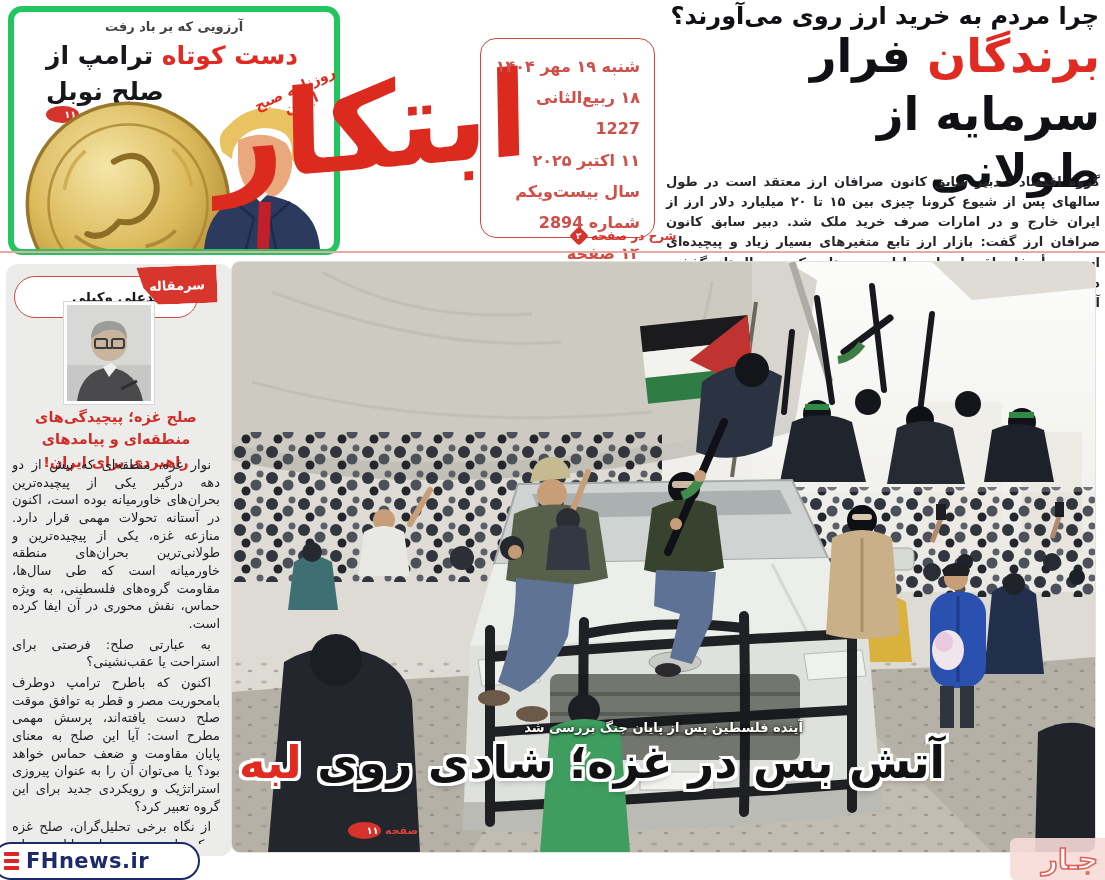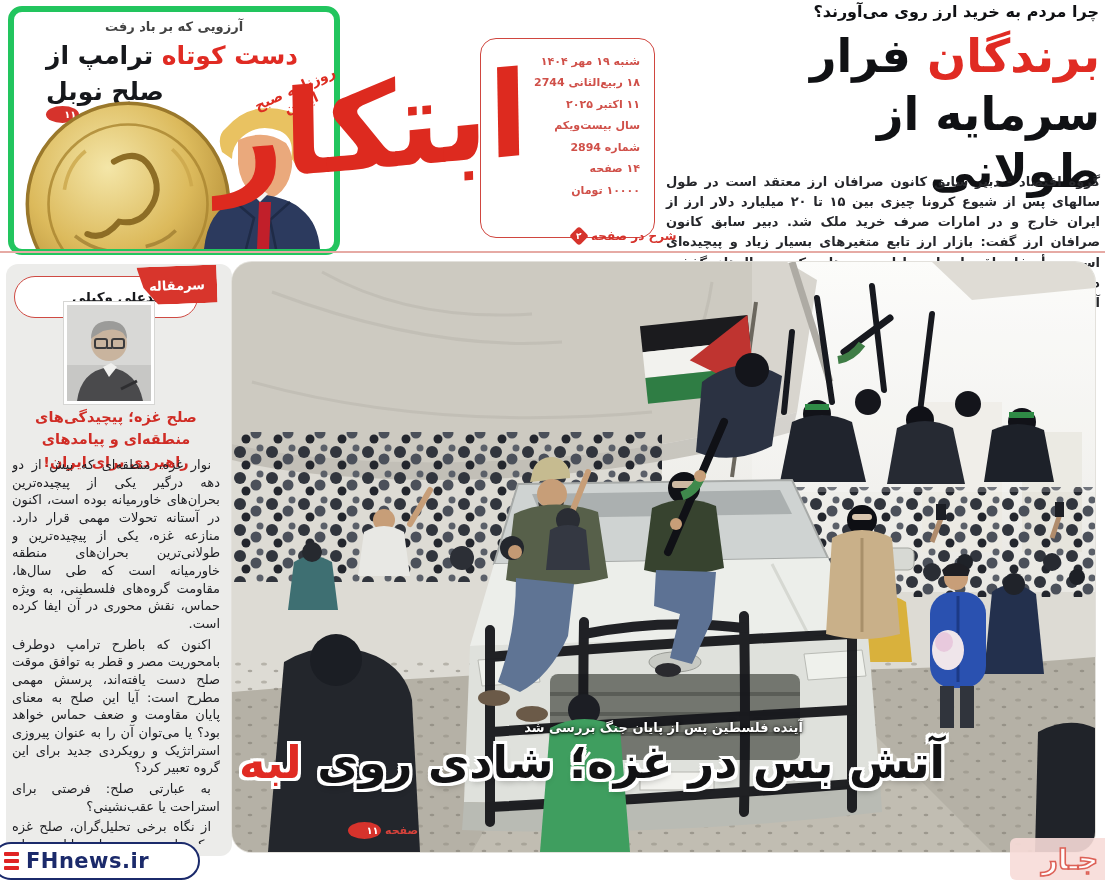--- a/index.html
+++ b/index.html
@@ -16,42 +16,42 @@
   .nobel-badge{left:auto;right:218px;top:94px;}
   .pnum{display:inline-flex;align-items:center;justify-content:center;width:17px;height:17px;border-radius:50%;background:#d6332c;color:#fff;font-size:10px;font-weight:700;padding-left:16px;}
   .medal-svg{left:8px;top:86px;width:212px;height:212px;}
   .trump-svg{left:auto;right:4px;top:86px;width:134px;height:151px;}
 
   
   .tagline{left:238px;top:80px;width:120px;text-align:center;color:#dd2d22;font-size:14px;font-weight:700;transform:rotate(-24deg);}
   .logo{left:238px;top:-4px;width:268px;height:262px;display:flex;align-items:center;justify-content:center;color:#dd2a1f;font-size:118px;font-weight:700;transform:rotate(-5deg) skewX(-4deg);white-space:nowrap;}
 
   
-  .lead-kicker{left:auto;right:6px;top:2px;width:430px;text-align:right;font-size:16px;font-weight:800;color:#101114;}
+  .lead-kicker{left:auto;right:6px;top:2px;width:430px;text-align:right;font-size:24px;font-weight:800;color:#101114;}
   .lead-title{left:640px;top:28px;width:460px;text-align:right;font-size:46px;line-height:1.25;font-weight:900;color:#101114;letter-spacing:-1px;}
   .date-panel{left:480px;top:38px;width:175px;height:200px;border:1.5px solid #d0463f;border-radius:16px;box-sizing:border-box;padding:12px 14px;}
-  .date-panel div{color:#d05049;font-size:11px;font-weight:700;line-height:1.95;text-align:right;}
+  .date-panel div{color:#d05049;font-size:16px;font-weight:700;line-height:1.95;text-align:right;}
   .lede{left:666px;top:172px;width:434px;font-size:13px;font-weight:700;color:#26272b;text-align:justify;line-height:1.55;}
   .lead-more{left:572px;top:229px;display:flex;align-items:center;gap:5px;font-size:12px;font-weight:800;color:#d6332c;}
   .diamond{display:inline-flex;align-items:center;justify-content:center;width:14px;height:14px;background:#d6332c;transform:rotate(45deg);border-radius:3px;}
   .diamond>span{transform:rotate(-45deg);color:#fff;font-size:9px;font-weight:700;}
 
   .top-rule{left:0;top:251px;width:1105px;height:2px;background:#e6aaa4;}
 
   
   .sidebar{left:6px;top:264px;width:226px;height:592px;background:#ececea;border-radius:12px;}
   .ribbon{left:14px;top:276px;width:184px;height:42px;background:#fff;border:1.5px solid #cf4a43;border-radius:21px;display:flex;align-items:center;justify-content:flex-start;padding-right:16px;box-sizing:border-box;font-size:13.5px;font-weight:800;color:#17181c;}
   .flag{left:137px;top:266px;width:80px;height:38px;background:#d8352c;clip-path:polygon(0 0,100% 0,100% 100%,26% 100%,8% 55%);display:flex;align-items:center;justify-content:center;color:#fff;font-size:13px;font-weight:700;transform:rotate(-2deg);}
   .author-photo{left:64px;top:302px;width:84px;height:96px;border:3px solid #fff;box-shadow:0 0 0 1px #d6d6d4;background:#dadad8;}
   .ed-title{left:10px;top:406px;width:212px;text-align:center;color:#d02c25;font-size:14.5px;font-weight:800;line-height:1.55;}
   .ed-body{left:12px;top:456px;width:208px;height:388px;overflow:hidden;}
   .ed-body p{margin:0 0 3px;font-size:13px;font-weight:500;color:#1e1f23;text-align:justify;line-height:1.36;text-indent:9px;}
 
   
-  .photo{left:232px;top:262px;width:863px;height:590px;border-radius:20px;overflow:hidden;background:#dcdad3;box-shadow:0 0 0 1px #e3e1dc;}
+  .photo{left:232px;top:262px;width:863px;height:590px;border-radius:8px;overflow:hidden;background:#dcdad3;box-shadow:0 0 0 1px #e3e1dc;}
   .photo svg{display:block;width:100%;height:100%;}
   .photo-overline{left:0;right:0;top:458px;text-align:center;color:#fff;font-size:13px;font-weight:700;text-shadow:0 0 4px rgba(0,0,0,.85),0 1px 2px rgba(0,0,0,.8);}
   .photo-title{left:20px;right:150px;top:474px;text-align:center;font-size:45px;font-weight:900;color:#121214;letter-spacing:-1px;white-space:nowrap;
     text-shadow:-3px -3px 0 #fff,3px -3px 0 #fff,-3px 3px 0 #fff,3px 3px 0 #fff,-3px 0 0 #fff,3px 0 0 #fff,0 -3px 0 #fff,0 3px 0 #fff,0 4px 6px rgba(0,0,0,.25);}
   .photo-title .red-t{text-shadow:-3px -3px 0 #fff,3px -3px 0 #fff,-3px 3px 0 #fff,3px 3px 0 #fff,-3px 0 0 #fff,3px 0 0 #fff,0 -3px 0 #fff,0 3px 0 #fff;}
   .photo-badge{left:116px;top:560px;}
 
   
   .fhnews{left:-8px;top:842px;width:208px;height:38px;background:#fff;border:2.5px solid #1b2a6b;border-radius:19px;display:flex;align-items:center;gap:7px;padding:0 12px 0 10px;box-sizing:border-box;direction:ltr;z-index:5;}
   .bars{display:flex;flex-direction:column;gap:3px;}
@@ -99,21 +99,21 @@
   </div>
 
   <div class="abs tagline">روزنامه صبح ایران</div>
   <div class="abs logo">ابتکار</div>
 
   <div class="abs lead-kicker">چرا مردم به خرید ارز روی می‌آورند؟</div>
   <div class="abs lead-title"><span class="red-t">برندگان</span><span> فرار سرمایه از</span><br><span>طولانی</span></div>
 
   <div class="abs date-panel">
     <div>شنبه ۱۹ مهر ۱۴۰۴</div>
-    <div>۱۸ ربیع‌الثانی 2744</div>
+    <div>۱۸ ربیع‌الثانی 1227</div>
     <div>۱۱ اکتبر ۲۰۲۵</div>
     <div>سال بیست‌ویکم</div>
     <div>شماره 2894</div>
     <div>۱۴ صفحه</div>
     <div>۱۰۰۰۰ تومان</div>
   </div>
 
   <p class="abs lede" style="margin:0;">گروه اقتصاد - دبیر سابق کانون صرافان ارز معتقد است در طول سالهای پس از شیوع کرونا چیزی بین ۱۵ تا ۲۰ میلیارد دلار ارز از ایران خارج و در امارات صرف خرید ملک شد. دبیر سابق کانون صرافان ارز گفت: بازار ارز تابع متغیرهای بسیار زیاد و پیچیده‌ای است. متأسفانه اقتصاد ما به دلیل تحریم‌هایی که در سال‌های گذشته داشته‌ایم و همچنین مشکلاتی که در هفته‌های اخیر برای کشور پیش آمده، شاهد افزایش تنش در بازار ارز بوده است.</p>
   <div class="abs lead-more">
     <span>شرح در صفحه</span>
@@ -137,22 +137,22 @@
       <circle cx="42" cy="38" r="18" fill="#c9b49e"></circle>
       <path d="M24 34 Q24 16 42 16 Q60 16 60 34 L56 28 Q48 22 36 26 L26 32 Z" fill="#9b9b99"></path>
       <rect x="28" y="34" width="12" height="9" rx="2" fill="none" stroke="#3a3a3c" stroke-width="2"></rect>
       <rect x="45" y="34" width="12" height="9" rx="2" fill="none" stroke="#3a3a3c" stroke-width="2"></rect>
       <path d="M40 43 h5" stroke="#3a3a3c" stroke-width="2"></path>
       <path d="M54 84 l16 -8" stroke="#2e2e30" stroke-width="3"></path>
     </svg>
     <div class="abs ed-title" style="left:4px;top:142px;">صلح غزه؛ پیچیدگی‌های منطقه‌ای و پیامدهای راهبردی برای ایران!</div>
     <div class="abs ed-body" style="left:6px;top:192px;">
       <p>نوار غزه، منطقه‌ای که بیش از دو دهه درگیر یکی از پیچیده‌ترین بحران‌های خاورمیانه بوده است، اکنون در آستانه تحولات مهمی قرار دارد. منازعه غزه، یکی از پیچیده‌ترین و طولانی‌ترین بحران‌های منطقه خاورمیانه است که طی سال‌ها، مقاومت گروه‌های فلسطینی، به ویژه حماس، نقش محوری در آن ایفا کرده است.</p>
+      <p>به عبارتی صلح: فرصتی برای استراحت یا عقب‌نشینی؟</p>
       <p>اکنون که باطرح ترامپ دوطرف بامحوریت مصر و قطر به توافق موقت صلح دست یافته‌اند، پرسش مهمی مطرح است: آیا این صلح به معنای پایان مقاومت و ضعف حماس خواهد بود؟ یا می‌توان آن را به عنوان پیروزی استراتژیک و رویکردی جدید برای این گروه تعبیر کرد؟</p>
-      <p>به عبارتی صلح: فرصتی برای استراحت یا عقب‌نشینی؟</p>
       <p>از نگاه برخی تحلیل‌گران، صلح غزه ممکن است به معنای پایان دوران مقاومت مسلحانه و کاهش نقش حماس در معادلات فلسطین و منطقه باشد. فشارهای بین‌المللی، شرایط سخت اقتصادی، محاصره طولانی‌مدت و فرسایش منابع، از یک سو و تشدید فشارهای سیاسی از سوی اسرائیل و متحدان غربی از سوی دیگر، باعث شده تا حماس به فکر تغییر استراتژی بیفتد.</p>
 
     </div>
   </aside>
 
   <figure class="abs photo" style="margin:0;">
     <svg viewBox="0 0 863 590" preserveAspectRatio="none">
       <defs>
         <pattern id="pHeads" width="32" height="26" patternUnits="userSpaceOnUse">
           <circle cx="8" cy="8" r="6" fill="#31353d"></circle>

